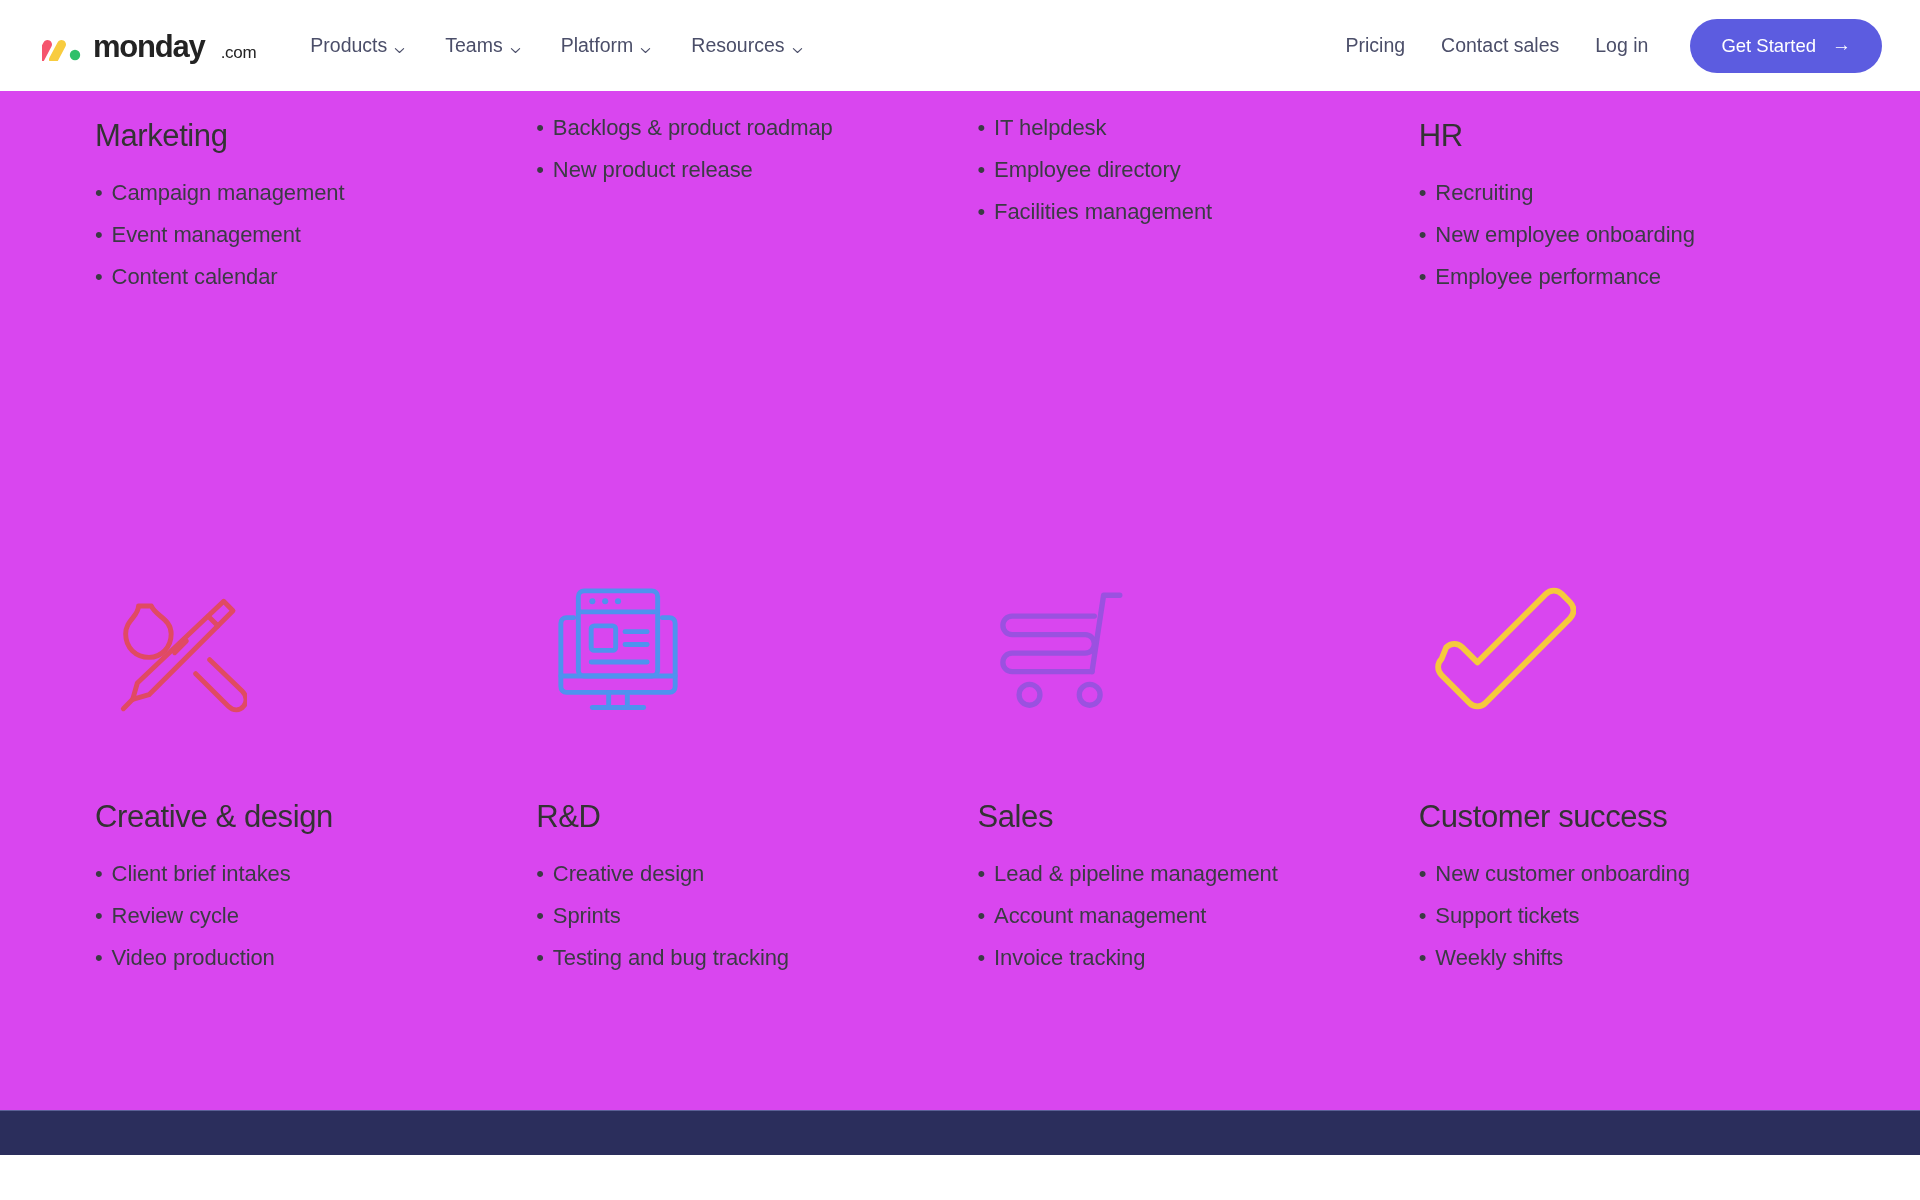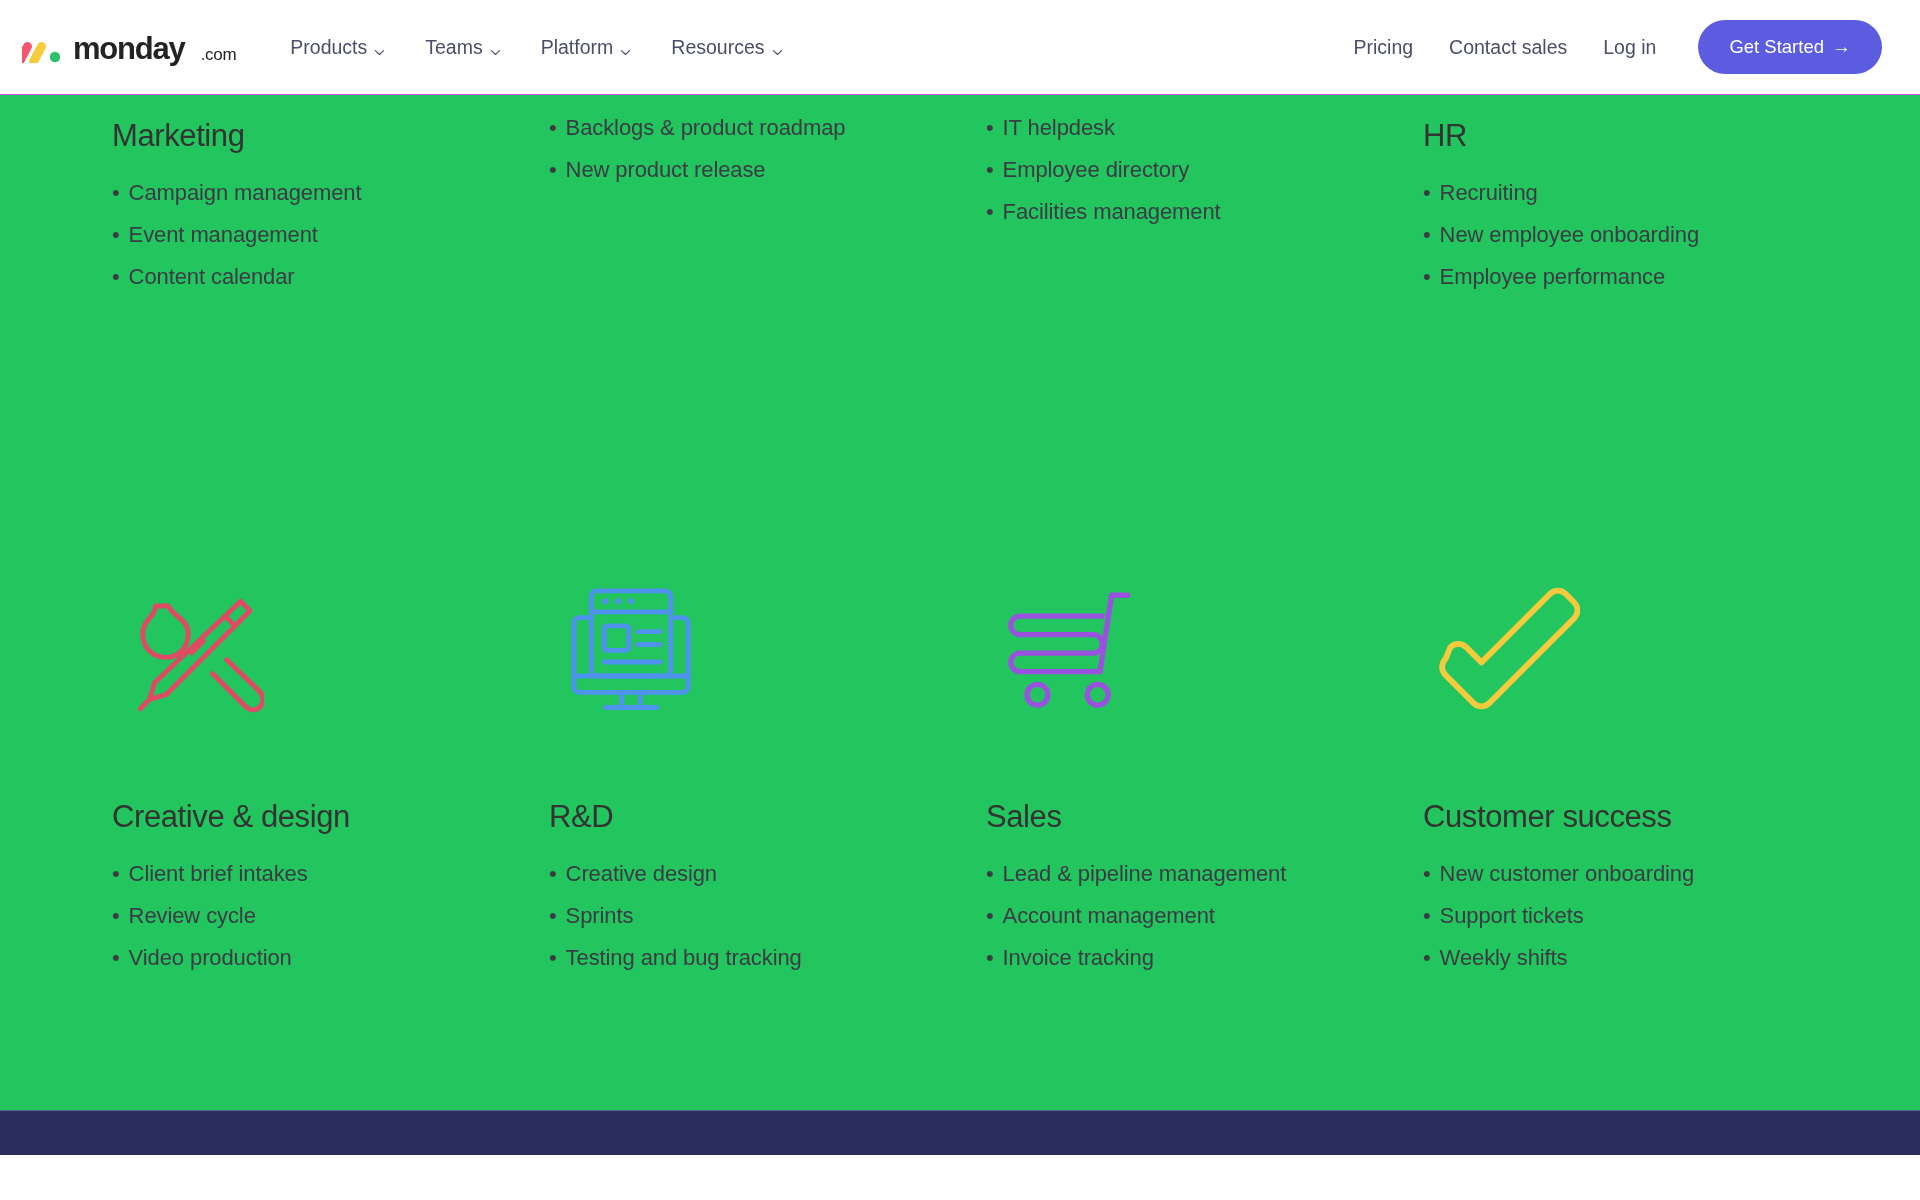--- a/index.html
+++ b/index.html
@@ -12,22 +12,22 @@
     -webkit-font-smoothing: antialiased;
   }
 
   
   .header {
     position: relative;
     height: 95px;
     background: #ffffff;
     display: flex;
     align-items: center;
-    padding: 0 38px 0 22px;
-    border-bottom: 1px solid #d946ef;
+    padding: 0 38px 0 42px;
+    border-bottom: 4px solid #d946ef;
   }
 
   .logo {
     display: flex;
     align-items: flex-end;
     gap: 0;
     margin-right: 34px;
     cursor: pointer;
     user-select: none;
   }
@@ -88,31 +88,31 @@
     margin-left: 24px;
     background: #5c5ce0;
     color: #ffffff;
     font-size: 18.5px;
     border: none;
     border-radius: 40px;
     padding: 0 31px;
     height: 54px;
     display: inline-flex;
     align-items: center;
-    gap: 8px;
+    gap: 16px;
     cursor: pointer;
     font-family: "Liberation Sans", sans-serif;
     white-space: nowrap;
   }
   .cta-arrow { font-size: 19px; line-height: 1; position: relative; top: -1px; }
 
   
   .content {
-    padding: 0 0 0 17px;
-    background: #22c55e;
+    padding: 0 0 0 0;
+    background: #d946ef;
     height: 1060px;
     position: relative;
   }
   .grid {
     display: grid;
     grid-template-columns: repeat(4, 1fr);
     padding-left: 95px;
     padding-right: 60px;
   }
   .row-top { padding-top: 22px; }

